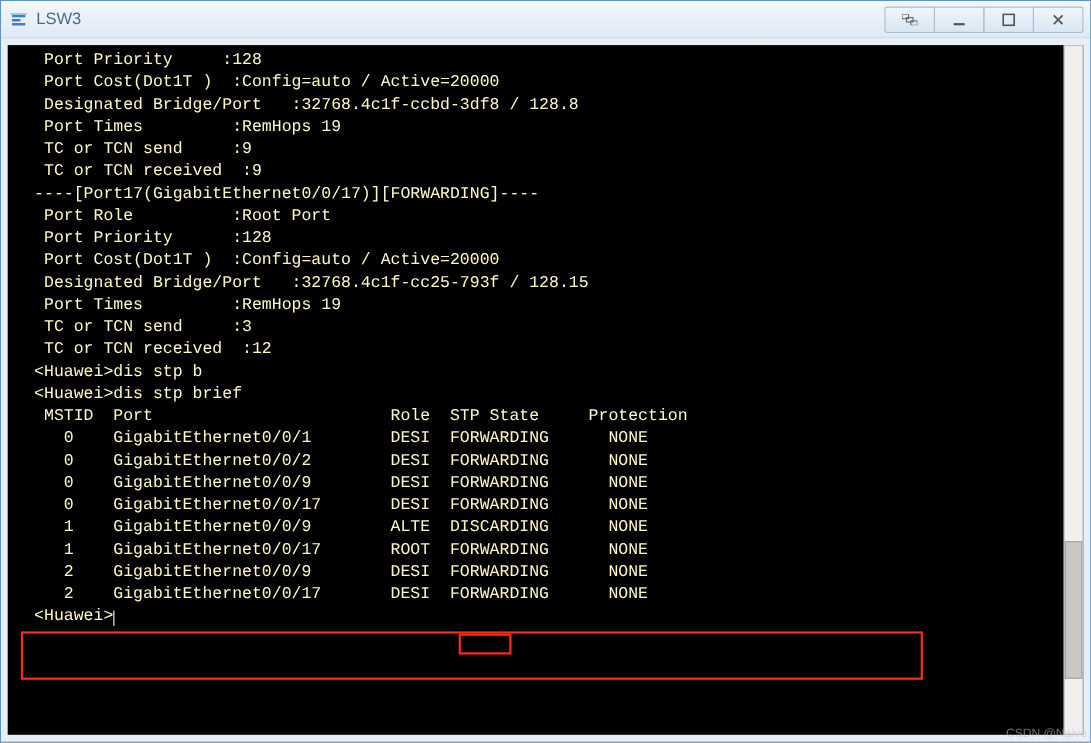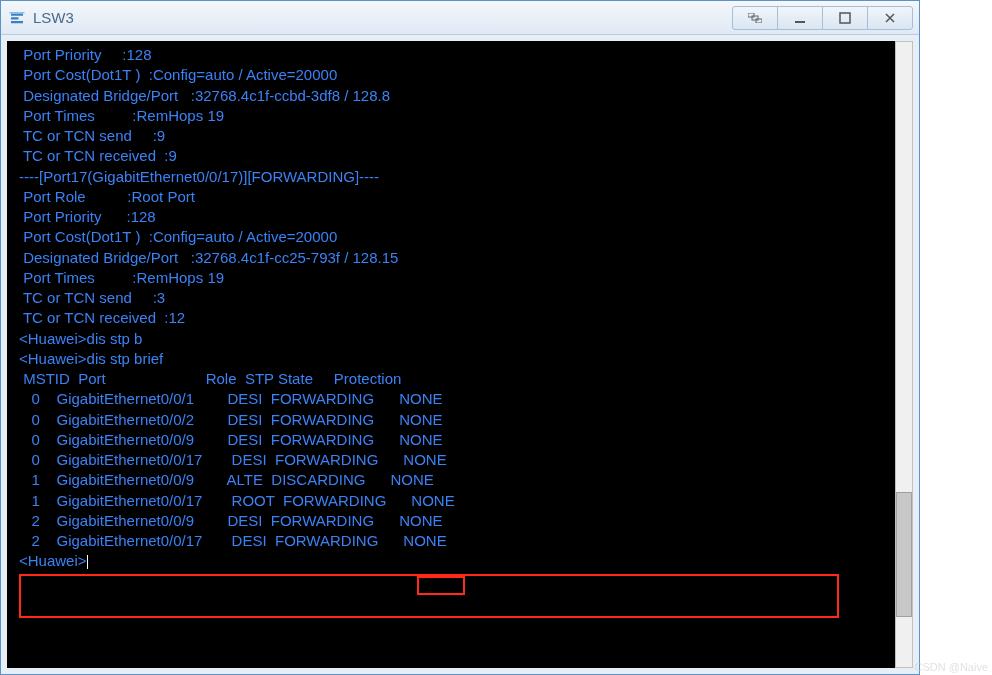--- a/index.html
+++ b/index.html
@@ -5,21 +5,21 @@
     * { margin: 0; padding: 0; box-sizing: border-box; }
     body {
       font-family: Arial, sans-serif;
       background: #fff;
       width: 992px;
       height: 675px;
       position: relative;
       overflow: hidden;
     }
     .window {
-      width: 920px;
+      width: 992px;
       height: 675px;
       border: 1px solid #5b93c7;
       background: #fff;
       display: flex;
       flex-direction: column;
     }
     .titlebar {
       height: 34px;
       background: linear-gradient(to bottom, #f4f7fb, #dfe9f5);
       border-bottom: 1px solid #b8cde3;
@@ -64,25 +64,25 @@
     .terminal-wrap {
       flex: 1;
       padding: 6px;
       background: #e8eef5;
       position: relative;
     }
     .terminal {
       width: 100%;
       height: 100%;
       background: #000;
-      color: #3b82f6;
-      font-family: Liberation Sans, sans-serif;
+      color: #fef9c3;
+      font-family: Liberation Mono, monospace;
       font-size: 15px;
       line-height: 1.35;
-      padding: 4px 12px;
+      padding: 4px 24px;
       overflow: hidden;
       white-space: pre;
       position: relative;
     }
     .scrollbar {
       position: absolute;
       right: 6px;
       top: 6px;
       bottom: 6px;
       width: 18px;

